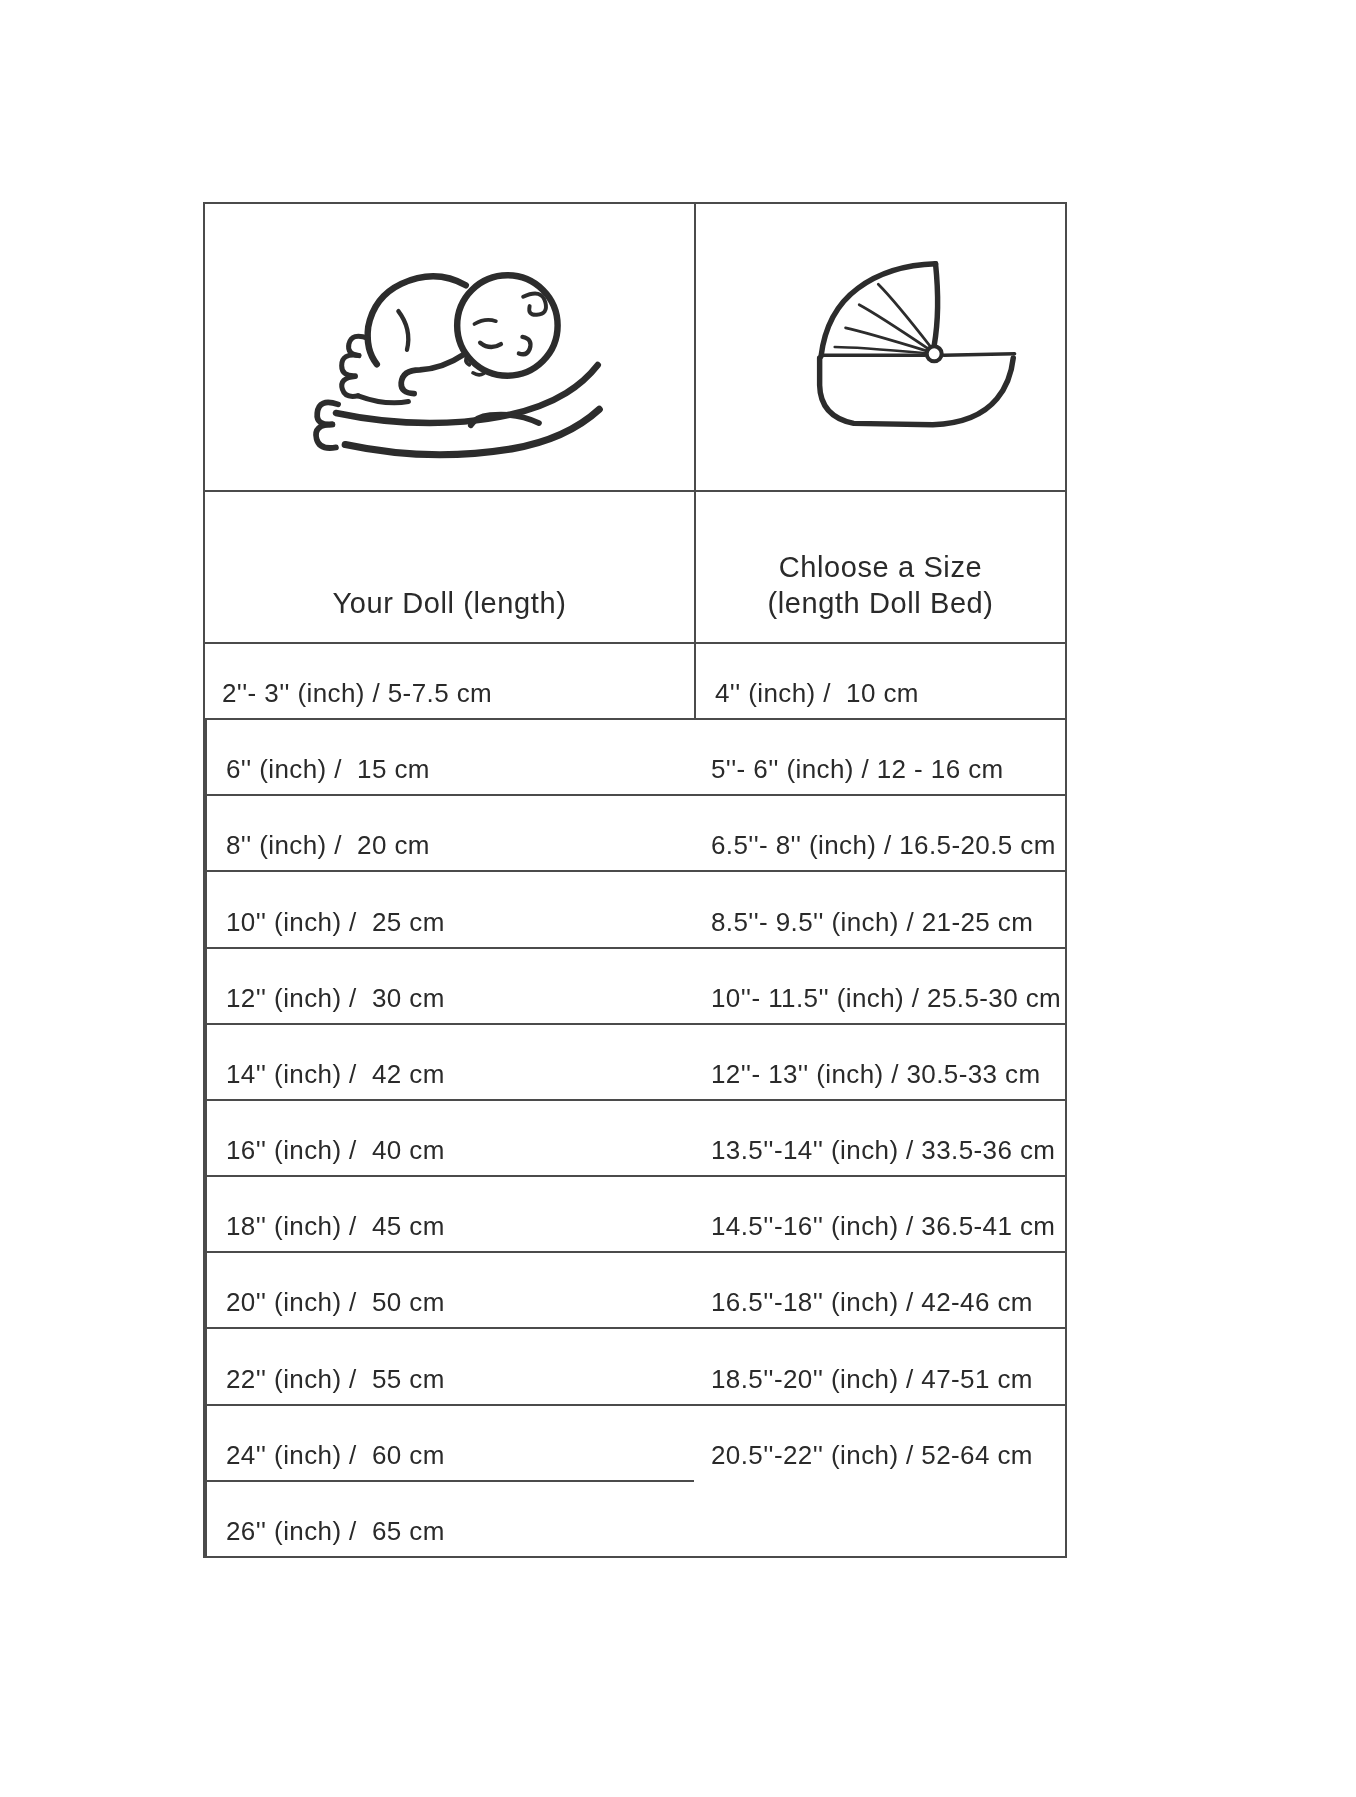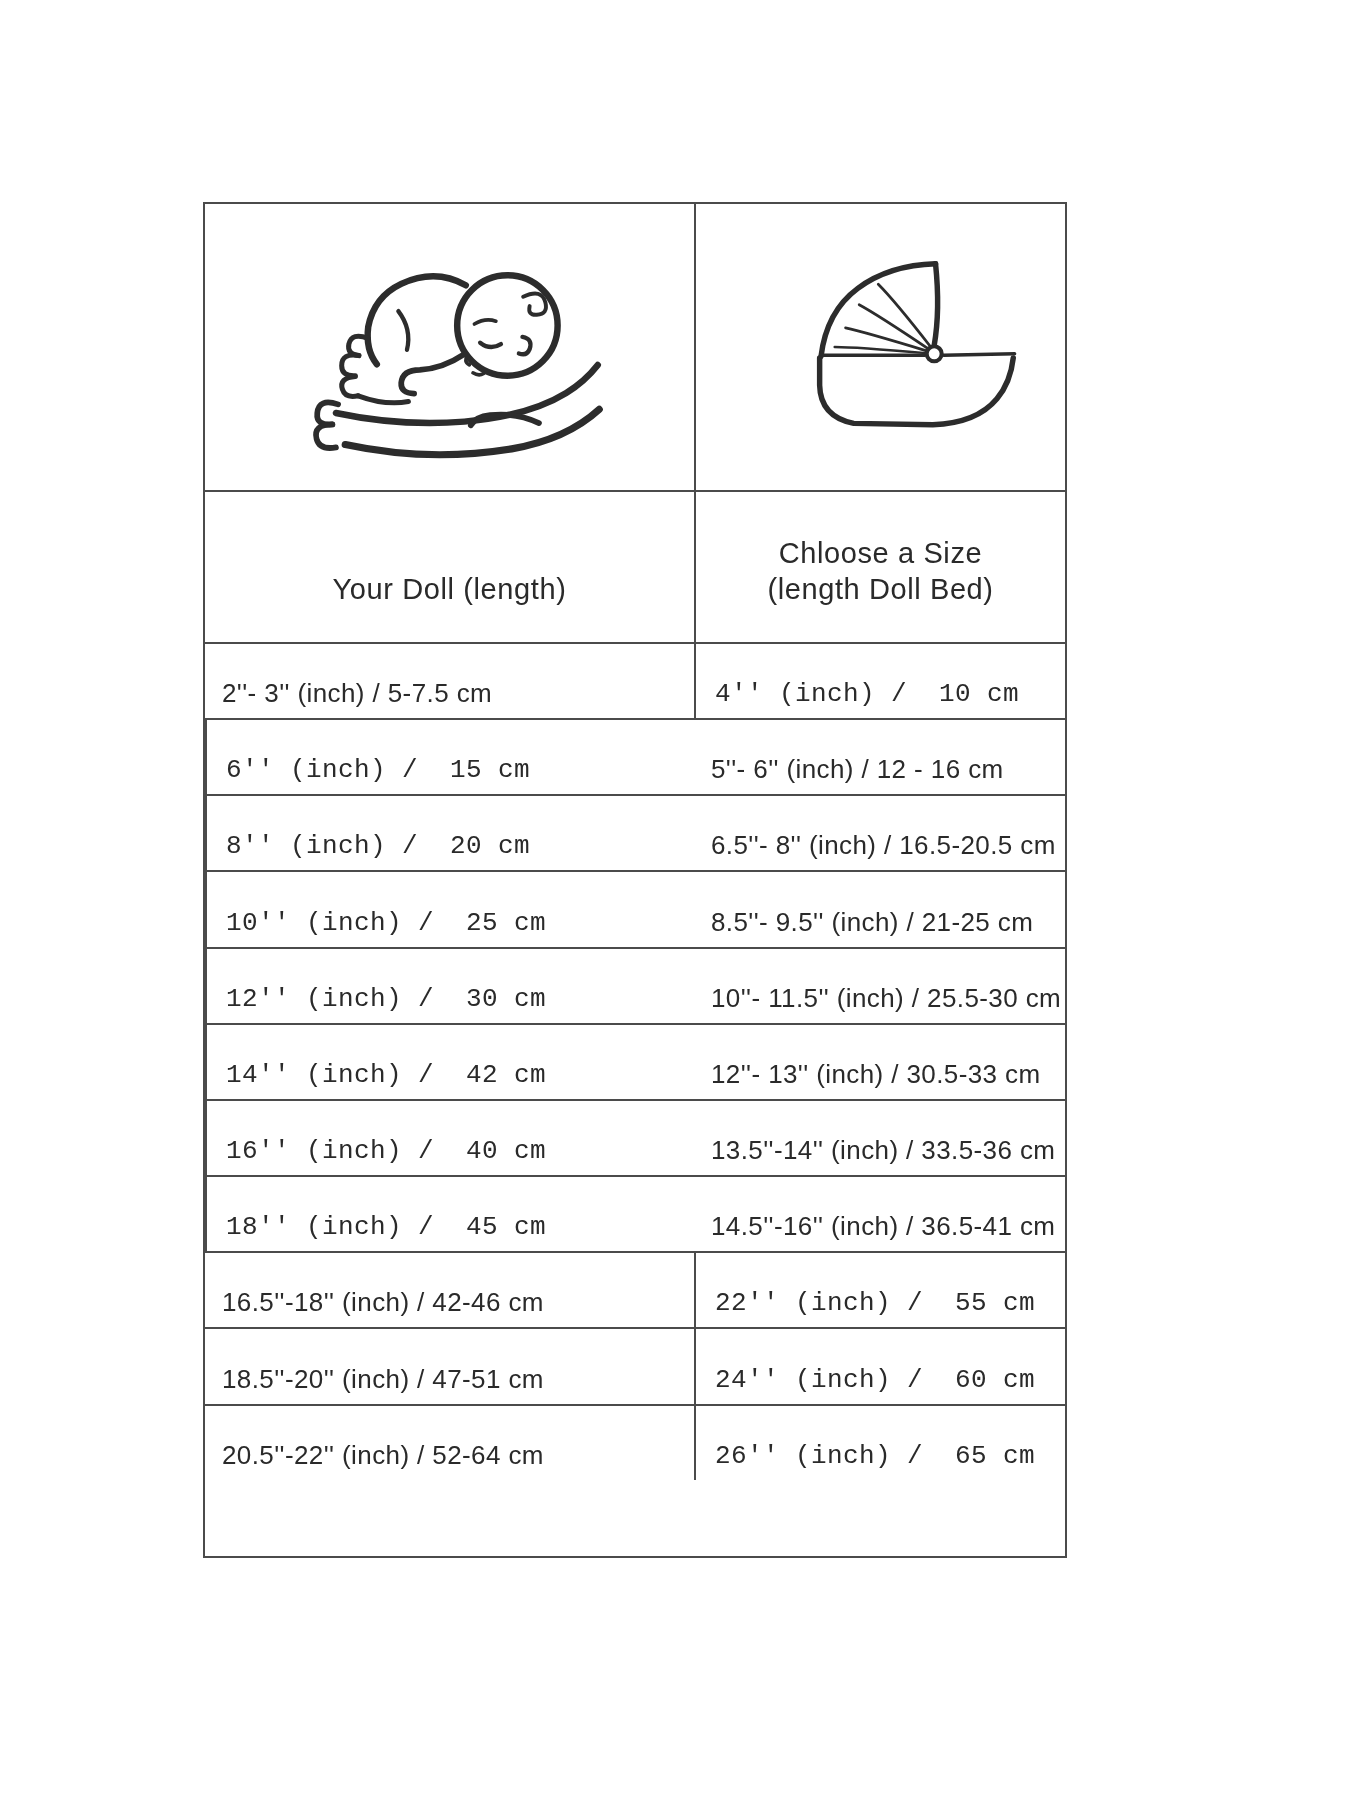--- a/index.html
+++ b/index.html
@@ -36,34 +36,34 @@
   }
   .cell.first-row { border-top: none; }
   .cell.col2 { border-left: 2px solid #4b4b4b; }
   .img-cell {
     align-items: center;
     justify-content: center;
   }
   .header-cell {
     align-items: flex-end;
     justify-content: center;
-    padding-bottom: 34px;
+    padding-bottom: 20px;
     font-size: 29px;
     letter-spacing: 0.6px;
     text-align: center;
     line-height: 1.26;
   }
   .data-cell {
     align-items: flex-end;
     padding: 0 0 9px 17px;
     font-size: 26px;
     letter-spacing: 0.4px;
     white-space: pre;
   }
-  .data-cell.col2 { padding-left: 19px; font-family: Liberation Mono, monospace; }
+  .data-cell.col2 { padding-left: 19px; }
   svg { display: block; }
 </style>
 </head>
 <body>
 
 <div class="page">
   <div class="size-table">
 
     <div class="cell first-row img-cell">
       <svg width="330" height="250" viewBox="0 0 460 340" fill="none" stroke="#2c2c2c" stroke-linecap="round" stroke-linejoin="round">
@@ -149,20 +149,21 @@
     <div class="cell data-cell">10''- 11.5'' (inch) / 25.5-30 cm</div>
     <div class="cell data-cell col2">14'' (inch) /  42 cm</div>
 
     <div class="cell data-cell">12''- 13'' (inch) / 30.5-33 cm</div>
     <div class="cell data-cell col2">16'' (inch) /  40 cm</div>
 
     <div class="cell data-cell">13.5''-14'' (inch) / 33.5-36 cm</div>
     <div class="cell data-cell col2">18'' (inch) /  45 cm</div>
 
     <div class="cell data-cell">14.5''-16'' (inch) / 36.5-41 cm</div>
+    <div class="cell data-cell col2">20'' (inch) /  50 cm</div>
 
     <div class="cell data-cell">16.5''-18'' (inch) / 42-46 cm</div>
     <div class="cell data-cell col2">22'' (inch) /  55 cm</div>
 
     <div class="cell data-cell">18.5''-20'' (inch) / 47-51 cm</div>
     <div class="cell data-cell col2">24'' (inch) /  60 cm</div>
 
     <div class="cell data-cell">20.5''-22'' (inch) / 52-64 cm</div>
     <div class="cell data-cell col2">26'' (inch) /  65 cm</div>
 

